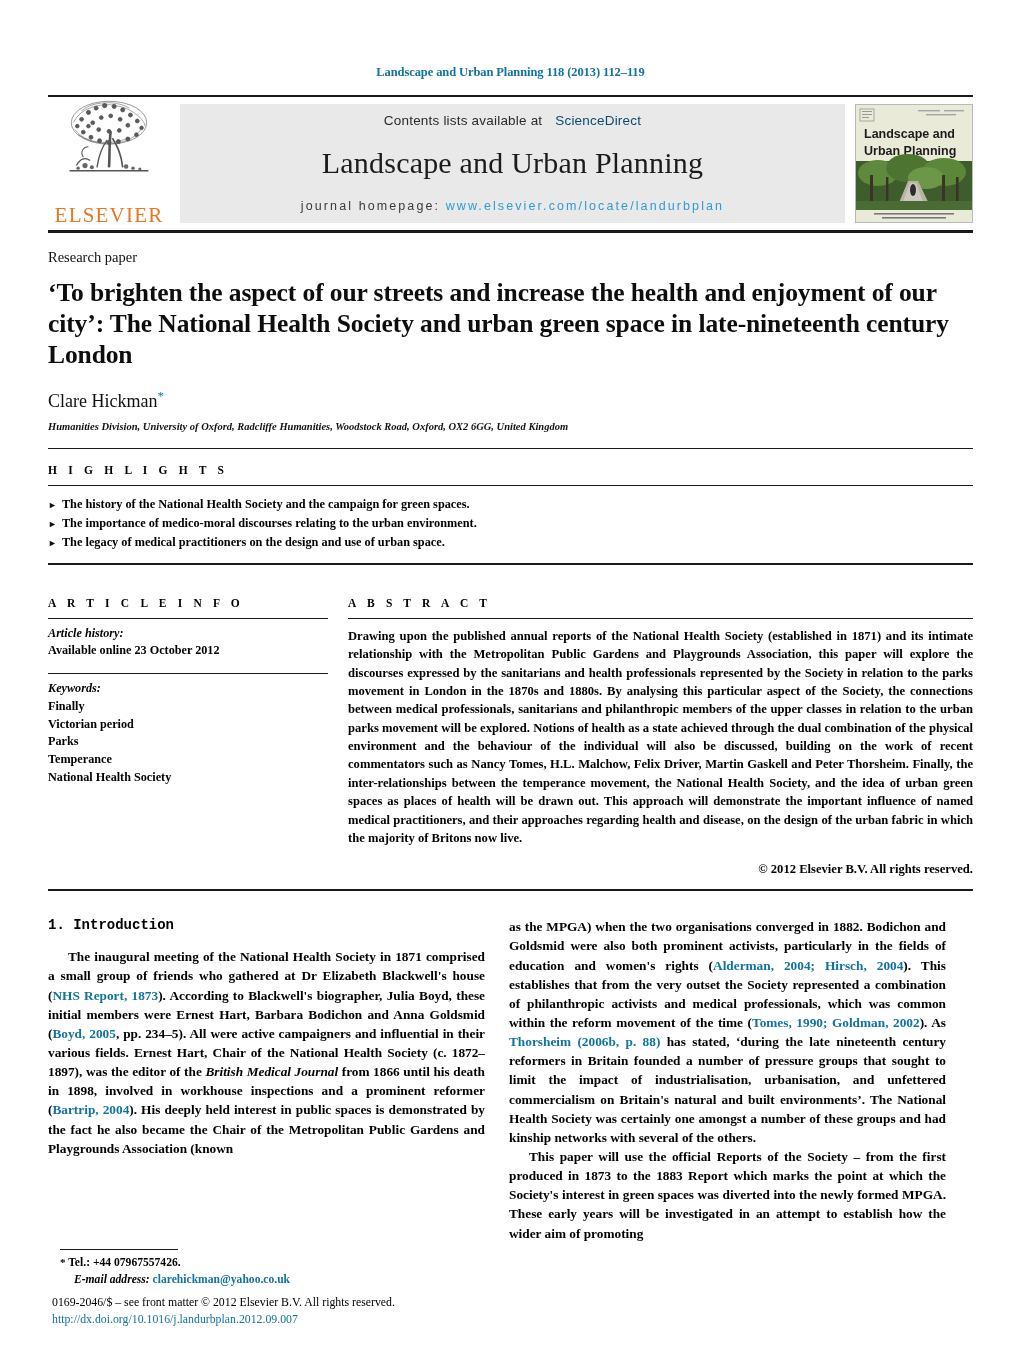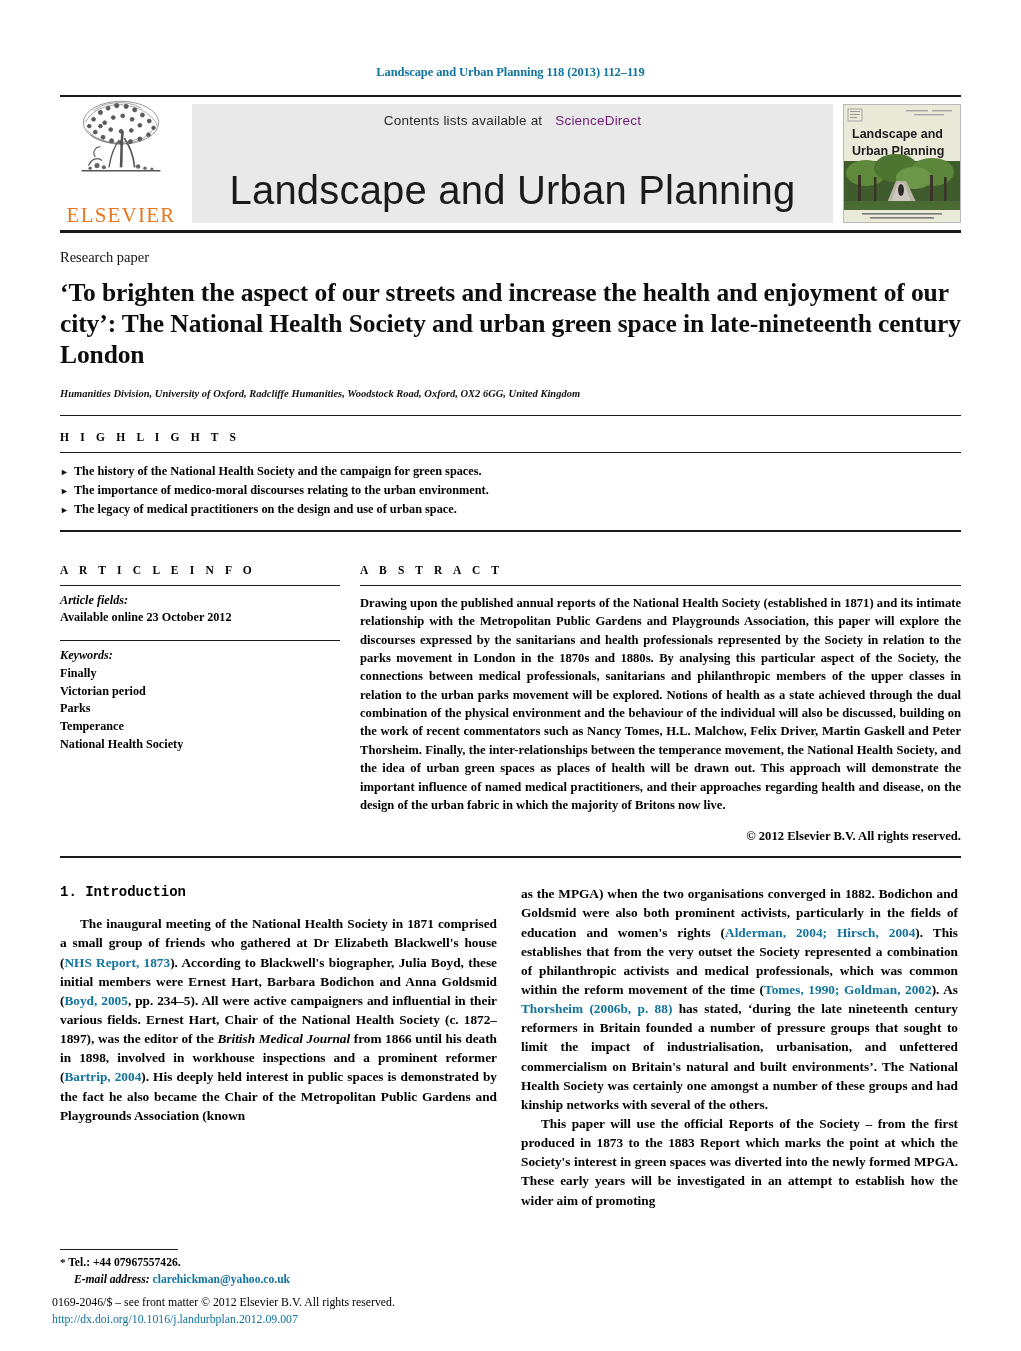--- a/index.html
+++ b/index.html
@@ -13,21 +13,21 @@
     font-family: "Liberation Serif", "DejaVu Serif", serif;
     color: #000000;
     position: relative;
     overflow: hidden;
   }
   .page {
     width: 1021px;
     height: 1351px;
     position: relative;
     box-sizing: border-box;
-    padding: 0 60px;
+    padding: 0 48px;
   }
 
   
   .running-head {
     text-align: center;
     color: #11739e;
     font-weight: bold;
     font-size: 12.5px;
     letter-spacing: -0.1px;
     padding-top: 66px;
@@ -74,24 +74,24 @@
     align-items: center;
     padding: 9px 0 10px 0;
     box-sizing: border-box;
   }
   .contents-line {
     font-family: "Liberation Sans", sans-serif;
     font-size: 13.5px;
     color: #2b2b2b;
     letter-spacing: 0.2px;
   }
-  .contents-line .sd-link { color: #701a75; margin-left: 9px; }
+  .contents-line .sd-link { color: #0c4a6e; margin-left: 9px; }
   .journal-name {
-    font-family: Liberation Sans, sans-serif;
-    font-size: 40px;
+    font-family: Liberation Serif, serif;
+    font-size: 30px;
     color: #1b1b1b;
     letter-spacing: 0.2px;
   }
   .homepage-line {
     font-family: "Liberation Sans", sans-serif;
     font-size: 12.5px;
     letter-spacing: 2.1px;
     color: #3a3a3a;
   }
   .homepage-line .hp-link { color: #2e9bd6; }
@@ -308,20 +308,23 @@
         </g>
       </svg>
       <div class="elsevier-word">ELSEVIER</div>
     </div>
 
     <div class="journal-banner">
       <div class="contents-line">
         <span>Contents lists available at </span><span class="sd-link">ScienceDirect</span>
       </div>
       <div class="journal-name">Landscape and Urban Planning</div>
+      <div class="homepage-line">
+        <span>journal homepage: </span><span class="hp-link">www.elsevier.com/locate/landurbplan</span>
+      </div>
     </div>
 
     <div class="cover-thumb">
       <svg width="116" height="119" viewBox="0 0 116 119">
         <rect x="0" y="0" width="116" height="119" fill="#e9ead8"></rect>
         <rect x="4" y="4" width="14" height="12" fill="none" stroke="#999" stroke-width="0.8"></rect>
         <g fill="#999">
           <rect x="6" y="6" width="10" height="1"></rect>
             <rect x="6" y="9" width="10" height="1"></rect>
           <rect x="6" y="12" width="7" height="1"></rect>
@@ -352,20 +355,23 @@
         <g fill="#7a7a7a">
           <rect x="18" y="108" width="80" height="1.6"></rect>
           <rect x="26" y="112" width="64" height="1.6"></rect>
         </g>
       </svg>
     </div>
   </div>
 
   <div class="doctype">Research paper</div>
   <h1 class="title">‘To brighten the aspect of our streets and increase the health and enjoyment of our city’: The National Health Society and urban green space in late-nineteenth century London</h1>
+  <div class="authors">
+    <span>Clare Hickman</span><span class="star">*</span>
+  </div>
   <div class="affiliation">Humanities Division, University of Oxford, Radcliffe Humanities, Woodstock Road, Oxford, OX2 6GG, United Kingdom</div>
 
   <div class="rule-thin"></div>
   <div class="sec-label">H I G H L I G H T S</div>
   <div class="rule-thin" style="margin-top:0"></div>
   <div class="hl-list">
     <div class="hl-item">
       <span class="hl-arrow">►</span>
       <span>The history of the National Health Society and the campaign for green spaces.</span>
     </div>
@@ -379,21 +385,21 @@
     </div>
   </div>
   <div class="rule-thick"></div>
 
   <div class="info-abstract">
 
     <div class="col-info">
       <div class="sec-label" style="margin-top:10px">A R T I C L E   I N F O</div>
       <div class="meta-rule"></div>
       <div class="meta-block">
-        <div class="meta-head">Article fields:</div>
+        <div class="meta-head">Article history:</div>
         <div class="meta-line">Available online 23 October 2012</div>
       </div>
       <div class="meta-rule" style="margin-top:13px"></div>
       <div class="meta-block">
         <div class="meta-head">Keywords:</div>
         <div class="meta-line">Finally</div>
         <div class="meta-line">Victorian period</div>
         <div class="meta-line">Parks</div>
         <div class="meta-line">Temperance</div>
         <div class="meta-line">National Health Society</div>

